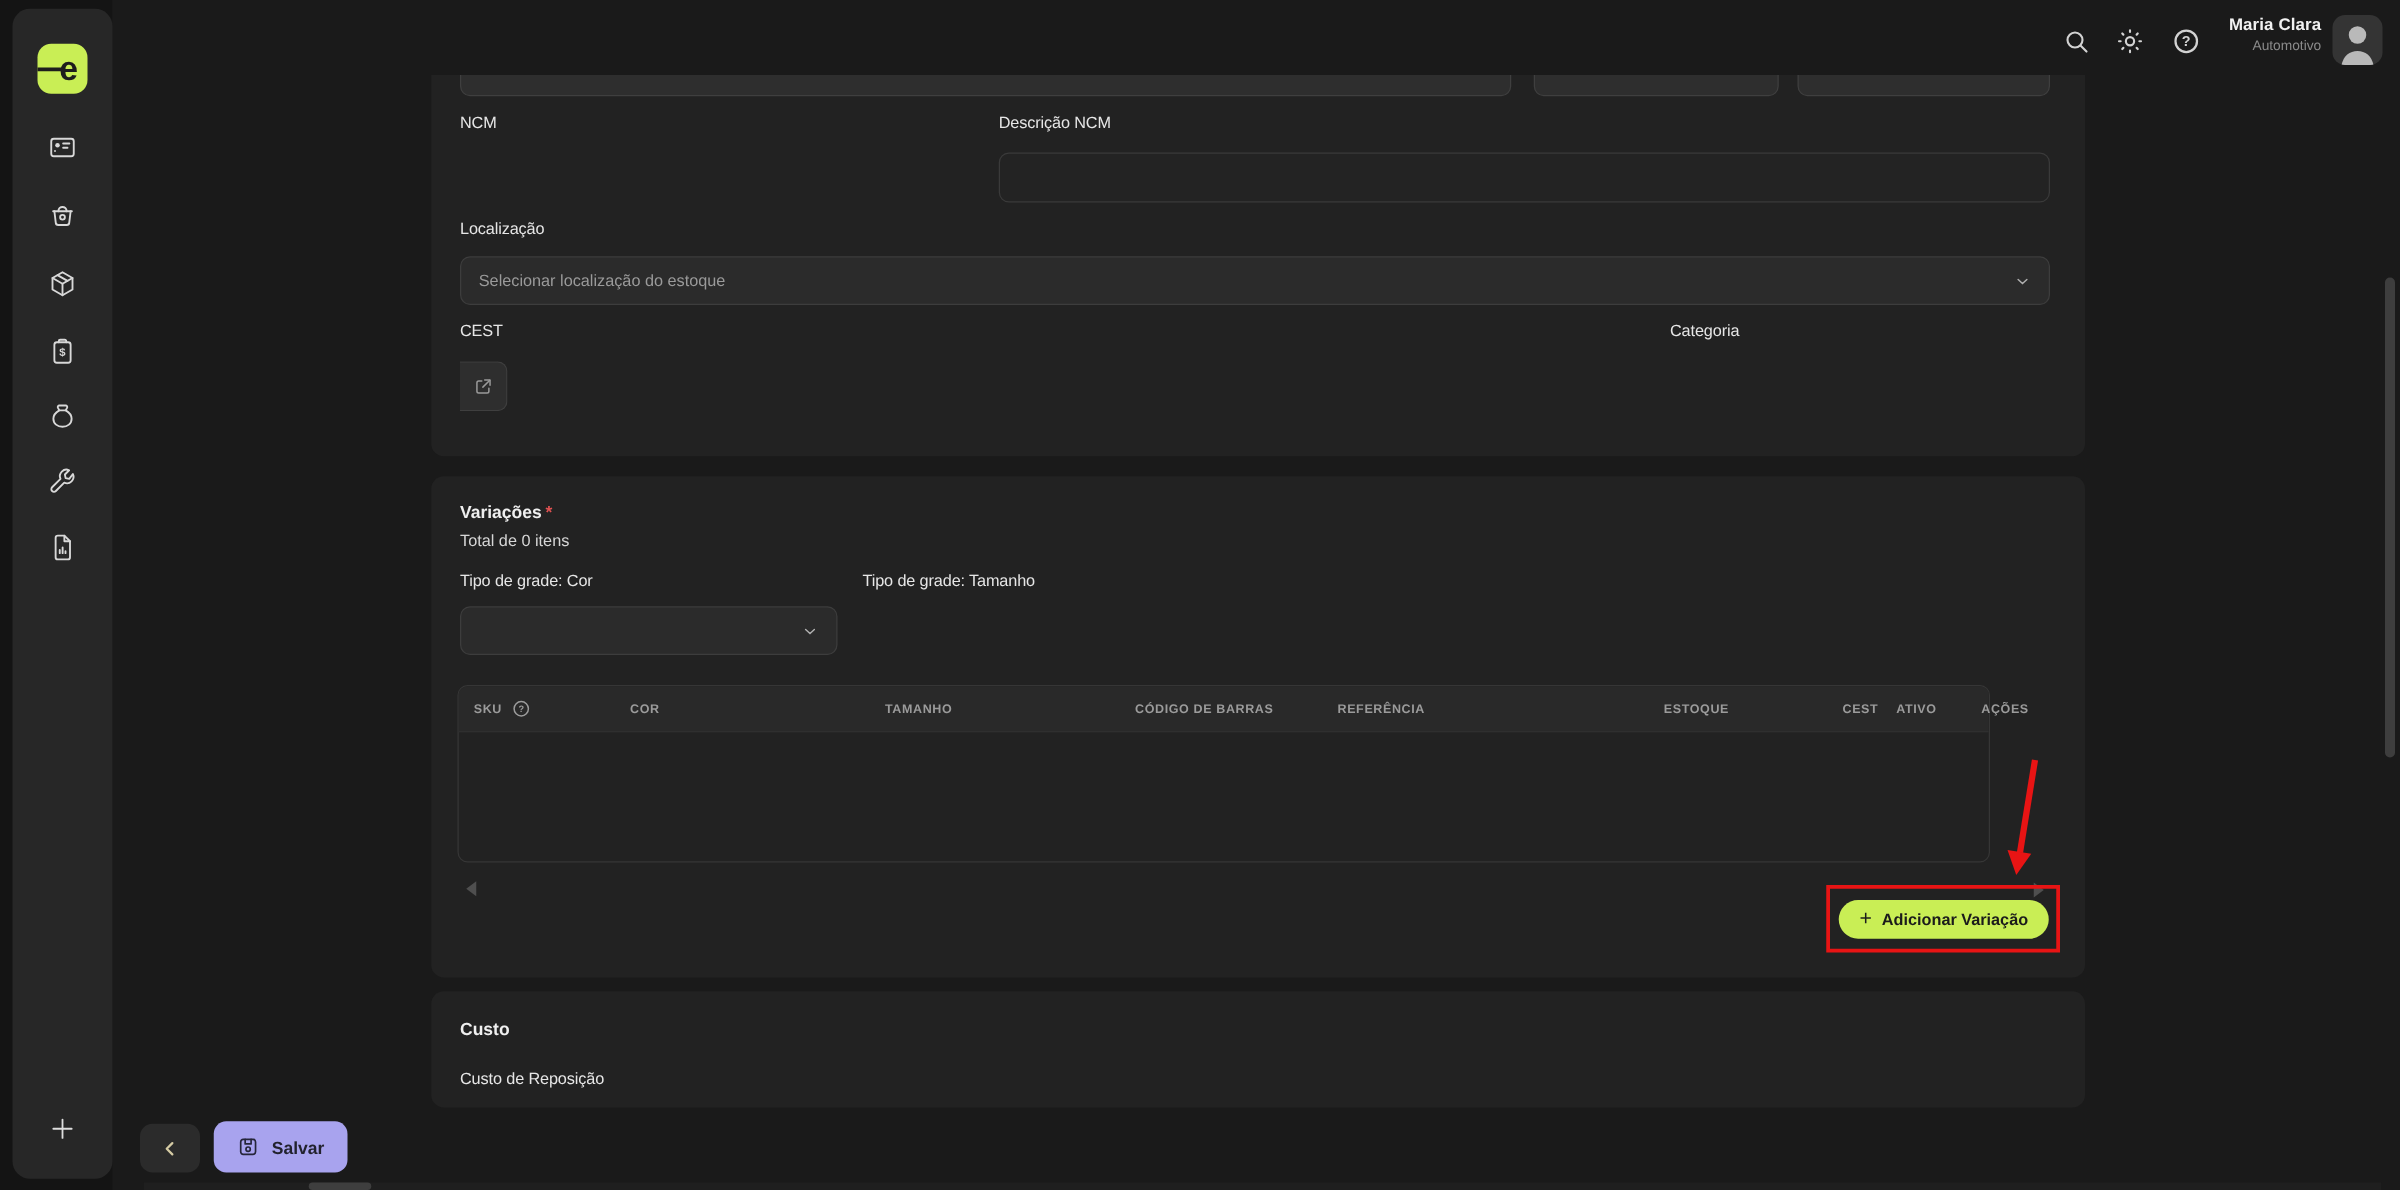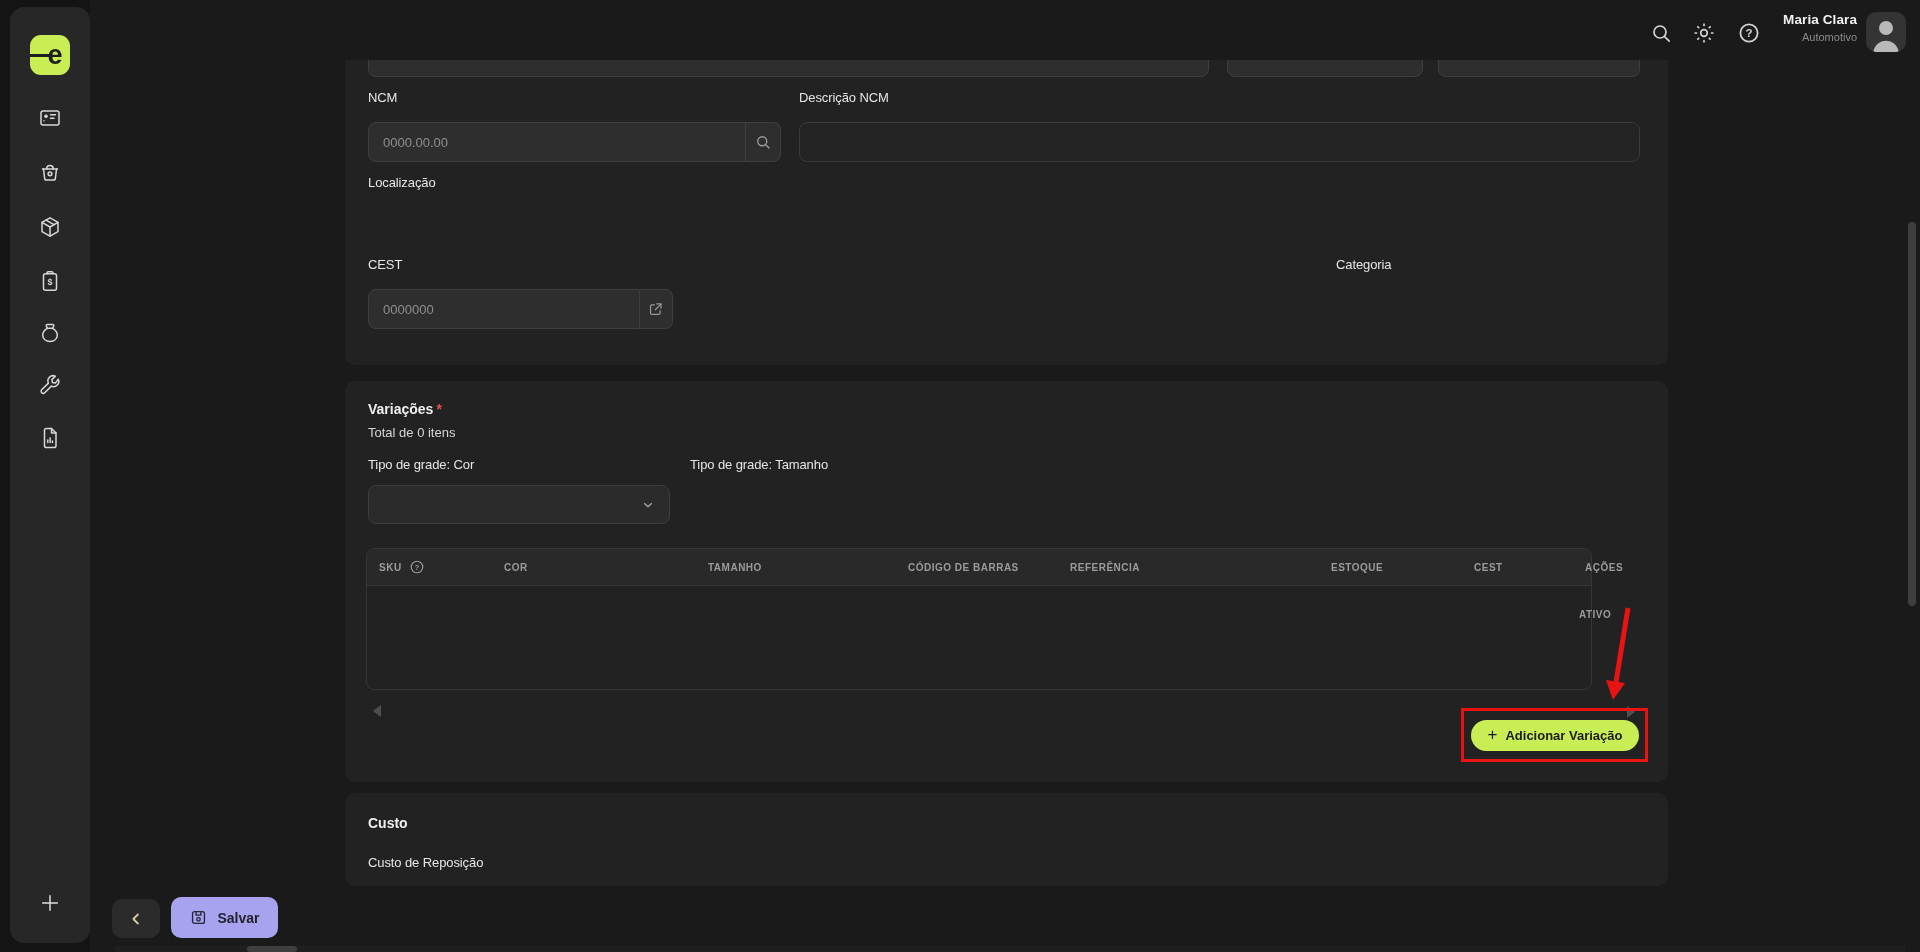--- a/index.html
+++ b/index.html
@@ -83,38 +83,34 @@
 
 <div id="main-bg" class="abs"></div>
 
 <div id="card-fiscal" class="abs card">
 
   <input class="abs inp" style="left: 23px; top: 97px; width: 841px;">
   <input class="abs inp" style="left: 882px; top: 97px; width: 196px;">
   <input class="abs inp" style="left: 1093px; top: 97px; width: 202px;">
 
   <div class="abs f-label" style="left:23px; top:150px;">NCM</div>
-  <div class="abs inp-wrap" style="left:23px; top:182px; width:413px;">
-    <input class="inp" placeholder="0000.00.00" style="">
-    <div class="inp-icon-seg">
-      <svg class="icon-svg" width="18" height="18" viewBox="0 0 24 24" fill="none" stroke="#9a9a9a" stroke-width="1.8" stroke-linecap="round">
-          <circle cx="11" cy="11" r="6"></circle>
-          <path d="M15.6 15.6L20 20"></path>
-        </svg>
-    </div>
-  </div>
 
   <div class="abs f-label" style="left:454px; top:150px;">Descrição NCM</div>
   <input class="abs inp ghost" style="left: 454px; top: 182px; width: 841px;" value="">
 
   <div class="abs f-label" style="left:23px; top:235px;">Localização</div>
+  <div class="abs select" style="left:23px; top:265px; width:1272px;">
+    <span class="ph">Selecionar localização do estoque</span>
+    <svg class="icon-svg" width="14" height="14" viewBox="0 0 24 24" fill="none" stroke="#b0b0b0" stroke-width="2" stroke-linecap="round">
+        <path d="M6 9.5l6 5.5 6-5.5"></path>
+      </svg>
+  </div>
 
   <div class="abs f-label" style="left:23px; top:317px;">CEST</div>
   <div class="abs inp-wrap" style="left:23px; top:349px; width:305px;">
-    <input class="inp" placeholder="0000000" style="">
     <div class="inp-icon-seg">
       <svg class="icon-svg" width="17" height="17" viewBox="0 0 24 24" fill="none" stroke="#9a9a9a" stroke-width="1.7" stroke-linecap="round" stroke-linejoin="round">
           <path d="M10.5 5.5H7a2 2 0 0 0-2 2V17a2 2 0 0 0 2 2h9.5a2 2 0 0 0 2-2v-3.5"></path>
           <path d="M13.8 4.2h6v6"></path>
           <path d="M19.3 4.7l-7.6 7.6"></path>
         </svg>
     </div>
   </div>
 
   <div class="abs f-label" style="left:991px; top:317px;">Categoria</div>
@@ -142,21 +138,21 @@
       <svg class="abs icon-svg" style="left:42px; top:10px;" width="16" height="16" viewBox="0 0 24 24" fill="none" stroke="#9b9b9b" stroke-width="1.8">
           <circle cx="12" cy="12" r="8.6"></circle>
           <text x="12" y="16" text-anchor="middle" font-size="11" font-weight="700" fill="#9b9b9b" stroke="none">?</text>
         </svg>
       <span class="th" style="left:137px;">COR</span>
       <span class="th" style="left:341px;">TAMANHO</span>
       <span class="th" style="left:541px;">CÓDIGO DE BARRAS</span>
       <span class="th" style="left:703px;">REFERÊNCIA</span>
       <span class="th" style="left:964px;">ESTOQUE</span>
       <span class="th" style="left:1107px;">CEST</span>
-      <span class="th" style="left:1212px;margin-top:47px;">ATIVO</span>
+      <span class="th" style="left:1150px;">ATIVO</span>
       <span class="th" style="left:1218px;">AÇÕES</span>
     </div>
   </div>
 
   <div id="pg-left" class="abs pg-arrow"></div>
   <div id="pg-right" class="abs pg-arrow"></div>
 
   <button id="add-var-btn" class="abs">
     <span class="plus">+</span>
     <span>Adicionar Variação</span>

